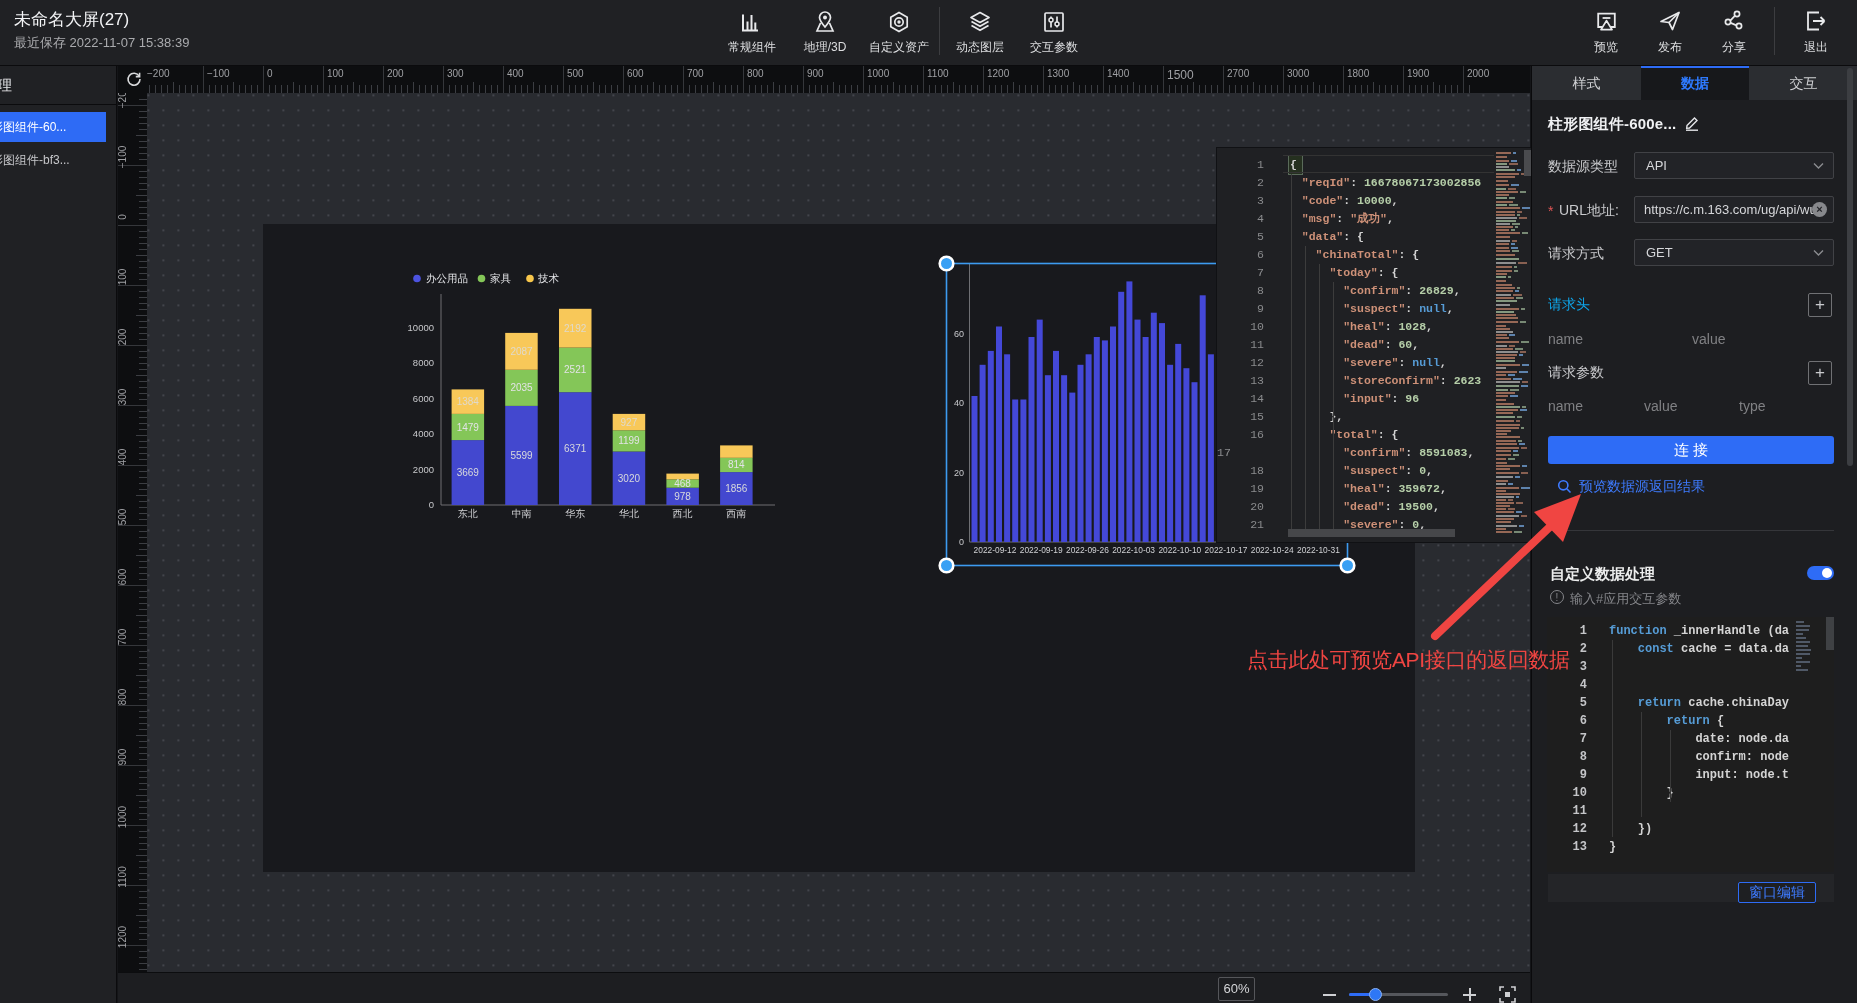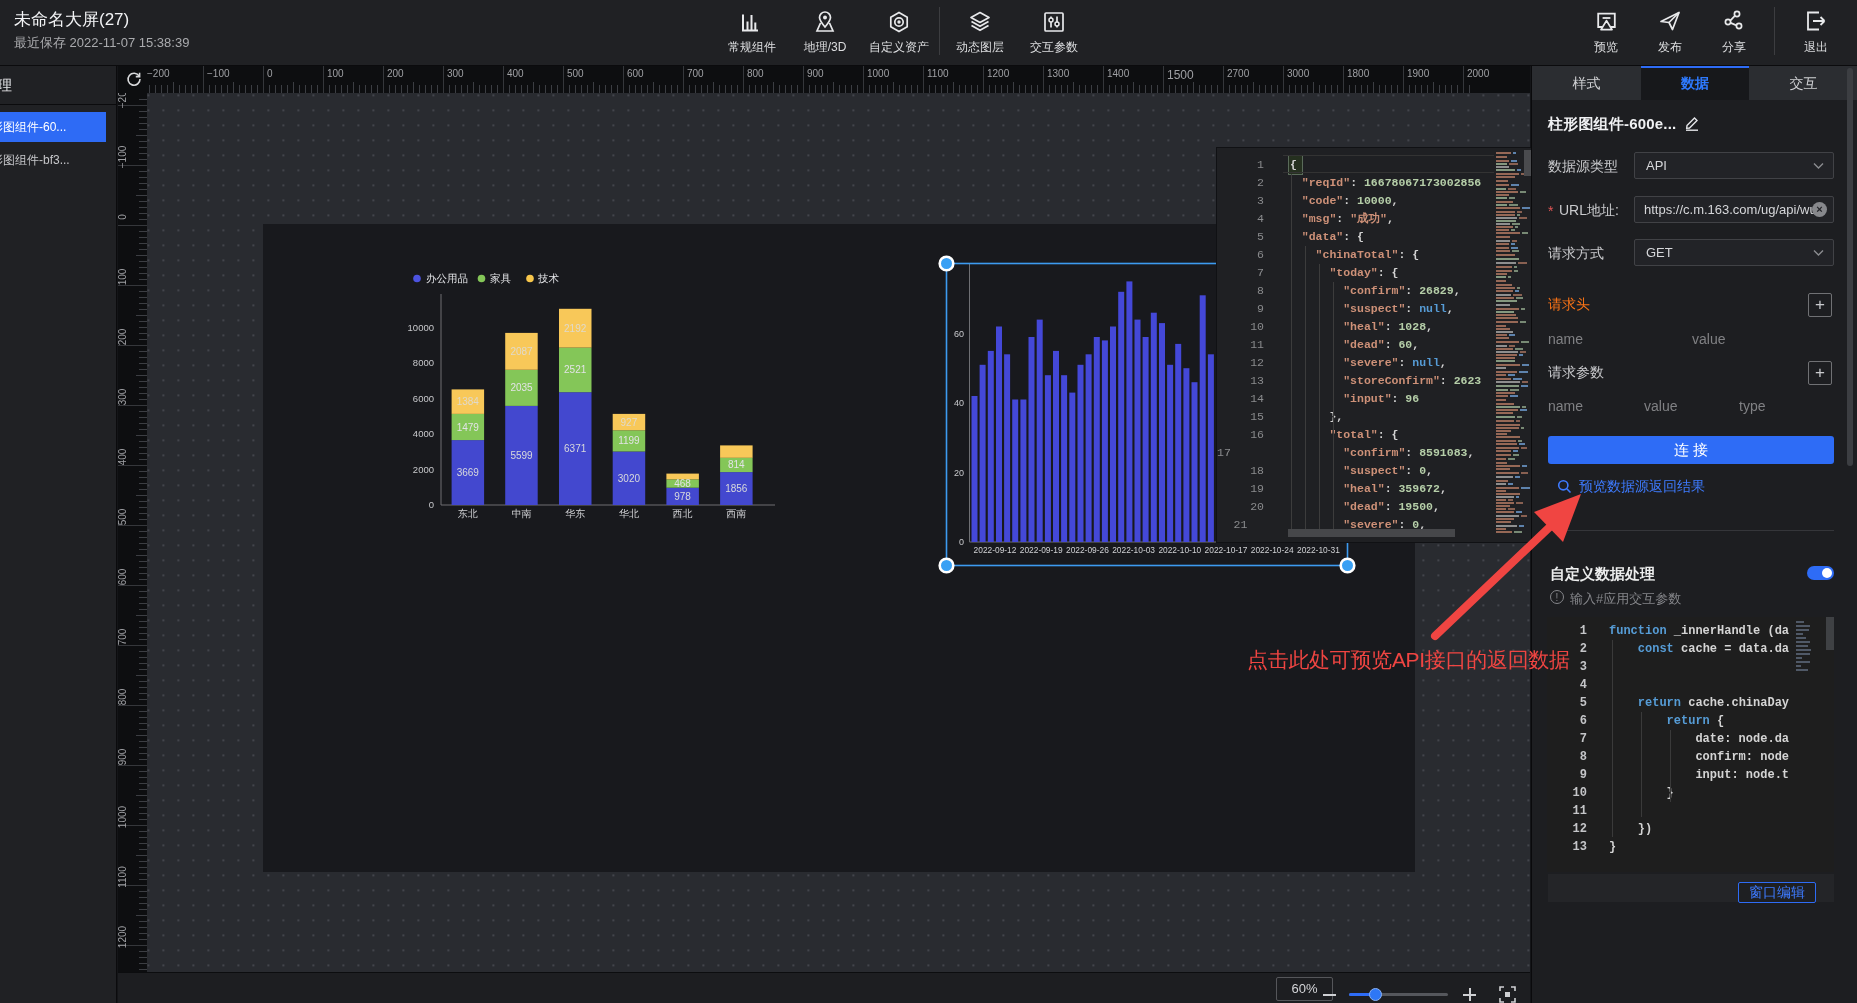--- a/index.html
+++ b/index.html
@@ -669,21 +669,21 @@
         <text x="1055.4" y="328.5" text-anchor="middle" font-size="8.4" fill="#d0d1d4">2022-10-31</text>
       <rect x="683.5" y="39.5" width="401" height="302" fill="none" stroke="#3d9bf0" stroke-width="1.6"></rect>
         <circle cx="683.5" cy="39.5" r="6.8" fill="#39a0f4" stroke="#ffffff" stroke-width="2.6"></circle>
         <circle cx="1084.5" cy="39.5" r="6.8" fill="#39a0f4" stroke="#ffffff" stroke-width="2.6"></circle>
         <circle cx="683.5" cy="341.5" r="6.8" fill="#39a0f4" stroke="#ffffff" stroke-width="2.6"></circle>
         <circle cx="1084.5" cy="341.5" r="6.8" fill="#39a0f4" stroke="#ffffff" stroke-width="2.6"></circle>
     </svg>
   </div>
 
   <div class="abs" style="left:0;top:906px;width:1412px;height:31px;background:#1d1e21;border-top:1px solid #0c0d0f">
-    <div class="abs" style="left:1158px;top:4px;width:57px;height:24px;border:1px solid #55565a;border-radius:2px;color:#d4d5d8;font-size:13px;text-align:center;line-height:22px">60%</div>
+    <div class="abs" style="left:1100px;top:4px;width:37px;height:24px;border:1px solid #55565a;border-radius:2px;color:#d4d5d8;font-size:13px;text-align:center;line-height:22px">60%</div>
     <div class="abs" style="left:1205px;top:20.5px;width:13px;height:2.5px;background:#cfd0d3"></div>
     <div class="abs" style="left:1231px;top:20px;width:99px;height:3px;border-radius:2px;background:#55575c"></div>
     <div class="abs" style="left:1231px;top:20px;width:26px;height:3px;border-radius:2px;background:#2e6cf6"></div>
     <div class="abs" style="left:1251px;top:15px;width:13px;height:13px;border-radius:50%;background:#2e77f6;border:1.5px solid #8ab2f5"></div>
     <div class="abs" style="left:1345px;top:20.5px;width:13px;height:2.5px;background:#cfd0d3"></div>
     <div class="abs" style="left:1350.5px;top:15px;width:2.5px;height:13px;background:#cfd0d3"></div>
     <div class="abs" style="left:1381px;top:13px;width:17px;height:17px">
       <svg width="17" height="17" viewBox="0 0 17 17">
           <g stroke="#cfd0d3" stroke-width="1.6" fill="none">
       <path d="M1 5 V1 H5"></path>
@@ -731,21 +731,21 @@
     <div style="position:absolute;left:0;top:278px;width:47px;text-align:right;color:#8a8b8d;font-size:11.5px;line-height:18px">16</div>
     <div style="position:absolute;left:71px;top:278px;height:18px;line-height:18px;font-size:11.5px;font-weight:bold;white-space:nowrap">&nbsp;&nbsp;&nbsp;&nbsp;&nbsp;&nbsp;<span style="color:#ce9178">"total"</span><span style="color:#d4d4d4">: </span><span style="color:#d4d4d4">{</span></div>
     <div style="position:absolute;left:0;top:296px;width:47px;text-align:left;color:#8a8b8d;font-size:11.5px;line-height:18px">17</div>
     <div style="position:absolute;left:71px;top:296px;height:18px;line-height:18px;font-size:11.5px;font-weight:bold;white-space:nowrap">&nbsp;&nbsp;&nbsp;&nbsp;&nbsp;&nbsp;&nbsp;&nbsp;<span style="color:#ce9178">"confirm"</span><span style="color:#d4d4d4">: </span><span style="color:#b5cea8">8591083</span><span style="color:#d4d4d4">,</span></div>
     <div style="position:absolute;left:0;top:314px;width:47px;text-align:right;color:#8a8b8d;font-size:11.5px;line-height:18px">18</div>
     <div style="position:absolute;left:71px;top:314px;height:18px;line-height:18px;font-size:11.5px;font-weight:bold;white-space:nowrap">&nbsp;&nbsp;&nbsp;&nbsp;&nbsp;&nbsp;&nbsp;&nbsp;<span style="color:#ce9178">"suspect"</span><span style="color:#d4d4d4">: </span><span style="color:#b5cea8">0</span><span style="color:#d4d4d4">,</span></div>
     <div style="position:absolute;left:0;top:332px;width:47px;text-align:right;color:#8a8b8d;font-size:11.5px;line-height:18px">19</div>
     <div style="position:absolute;left:71px;top:332px;height:18px;line-height:18px;font-size:11.5px;font-weight:bold;white-space:nowrap">&nbsp;&nbsp;&nbsp;&nbsp;&nbsp;&nbsp;&nbsp;&nbsp;<span style="color:#ce9178">"heal"</span><span style="color:#d4d4d4">: </span><span style="color:#b5cea8">359672</span><span style="color:#d4d4d4">,</span></div>
     <div style="position:absolute;left:0;top:350px;width:47px;text-align:right;color:#8a8b8d;font-size:11.5px;line-height:18px">20</div>
     <div style="position:absolute;left:71px;top:350px;height:18px;line-height:18px;font-size:11.5px;font-weight:bold;white-space:nowrap">&nbsp;&nbsp;&nbsp;&nbsp;&nbsp;&nbsp;&nbsp;&nbsp;<span style="color:#ce9178">"dead"</span><span style="color:#d4d4d4">: </span><span style="color:#b5cea8">19500</span><span style="color:#d4d4d4">,</span></div>
-    <div style="position:absolute;left:0;top:368px;width:47px;text-align:center;color:#8a8b8d;font-size:11.5px;line-height:18px">21</div>
+    <div style="position:absolute;left:0;top:368px;width:47px;text-align:right;color:#8a8b8d;font-size:11.5px;line-height:18px">21</div>
     <div style="position:absolute;left:71px;top:368px;height:18px;line-height:18px;font-size:11.5px;font-weight:bold;white-space:nowrap">&nbsp;&nbsp;&nbsp;&nbsp;&nbsp;&nbsp;&nbsp;&nbsp;<span style="color:#ce9178">"severe"</span><span style="color:#d4d4d4">: </span><span style="color:#b5cea8">0</span><span style="color:#d4d4d4">,</span></div>
     <div style="position:absolute;left:74px;top:26px;width:1px;height:360px;background:#3c3c3c"></div>
     <div style="position:absolute;left:88px;top:98px;width:1px;height:288px;background:#3c3c3c"></div>
     <div style="position:absolute;left:102px;top:116px;width:1px;height:270px;background:#3c3c3c"></div>
     <div style="position:absolute;left:116px;top:134px;width:1px;height:252px;background:#3c3c3c"></div>
     <div style="position:absolute;left:66px;top:7px;width:240px;height:18px;border-top:1px solid #333;border-bottom:1px solid #333"></div>
 
   <div class="abs" style="left:277px;top:0;width:30px;height:394px;background:#1f2023">
       <div style="position:absolute;left:2px;top:4px;width:15px;height:1.8px;background:#a3705c;opacity:.9"></div>
       <div style="position:absolute;left:19px;top:4px;width:3px;height:1.8px;background:#6e9ccf;opacity:.8"></div>
@@ -965,21 +965,21 @@
     <div class="abs" style="right:6px;top:5px;width:15px;height:15px;border-radius:50%;background:#87888c;color:#222327;text-align:center;line-height:15px;font-size:11px;font-weight:bold">×</div>
   </div>
 
   <div class="abs" style="left:16px;top:179px;font-size:14px;color:#c9cacd">请求方式</div>
   <div class="abs" style="left:102px;top:173px;width:200px;height:27px;background:#222327;border:1px solid #414246;border-radius:2px;color:#d6d7da;font-size:13px;line-height:25px;padding-left:11px">GET
     <svg class="abs" style="right:9px;top:9px" width="11" height="8" viewBox="0 0 11 8">
         <path d="M1 1.5 L5.5 6 L10 1.5" stroke="#8b8c90" stroke-width="1.4" fill="none"></path>
       </svg>
   </div>
 
-  <div class="abs" style="left:16px;top:230px;font-size:14px;color:#f97316">请求头</div>
+  <div class="abs" style="left:16px;top:230px;font-size:14px;color:#0ea5e9">请求头</div>
   <div class="abs" style="left:276px;top:227px;width:24px;height:24px;border:1px solid #707174;border-radius:2px;color:#c9cacd;font-size:17px;text-align:center;line-height:22px;font-weight:400">+</div>
   <div class="abs" style="left:16px;top:265px;font-size:14px;color:#808184">name</div>
   <div class="abs" style="left:160px;top:265px;font-size:14px;color:#808184">value</div>
 
   <div class="abs" style="left:16px;top:298px;font-size:14px;color:#c9cacd">请求参数</div>
   <div class="abs" style="left:276px;top:295px;width:24px;height:24px;border:1px solid #707174;border-radius:2px;color:#c9cacd;font-size:17px;text-align:center;line-height:22px;font-weight:400">+</div>
   <div class="abs" style="left:16px;top:332px;font-size:14px;color:#808184">name</div>
   <div class="abs" style="left:112px;top:332px;font-size:14px;color:#808184">value</div>
   <div class="abs" style="left:207px;top:332px;font-size:14px;color:#808184">type</div>
 

